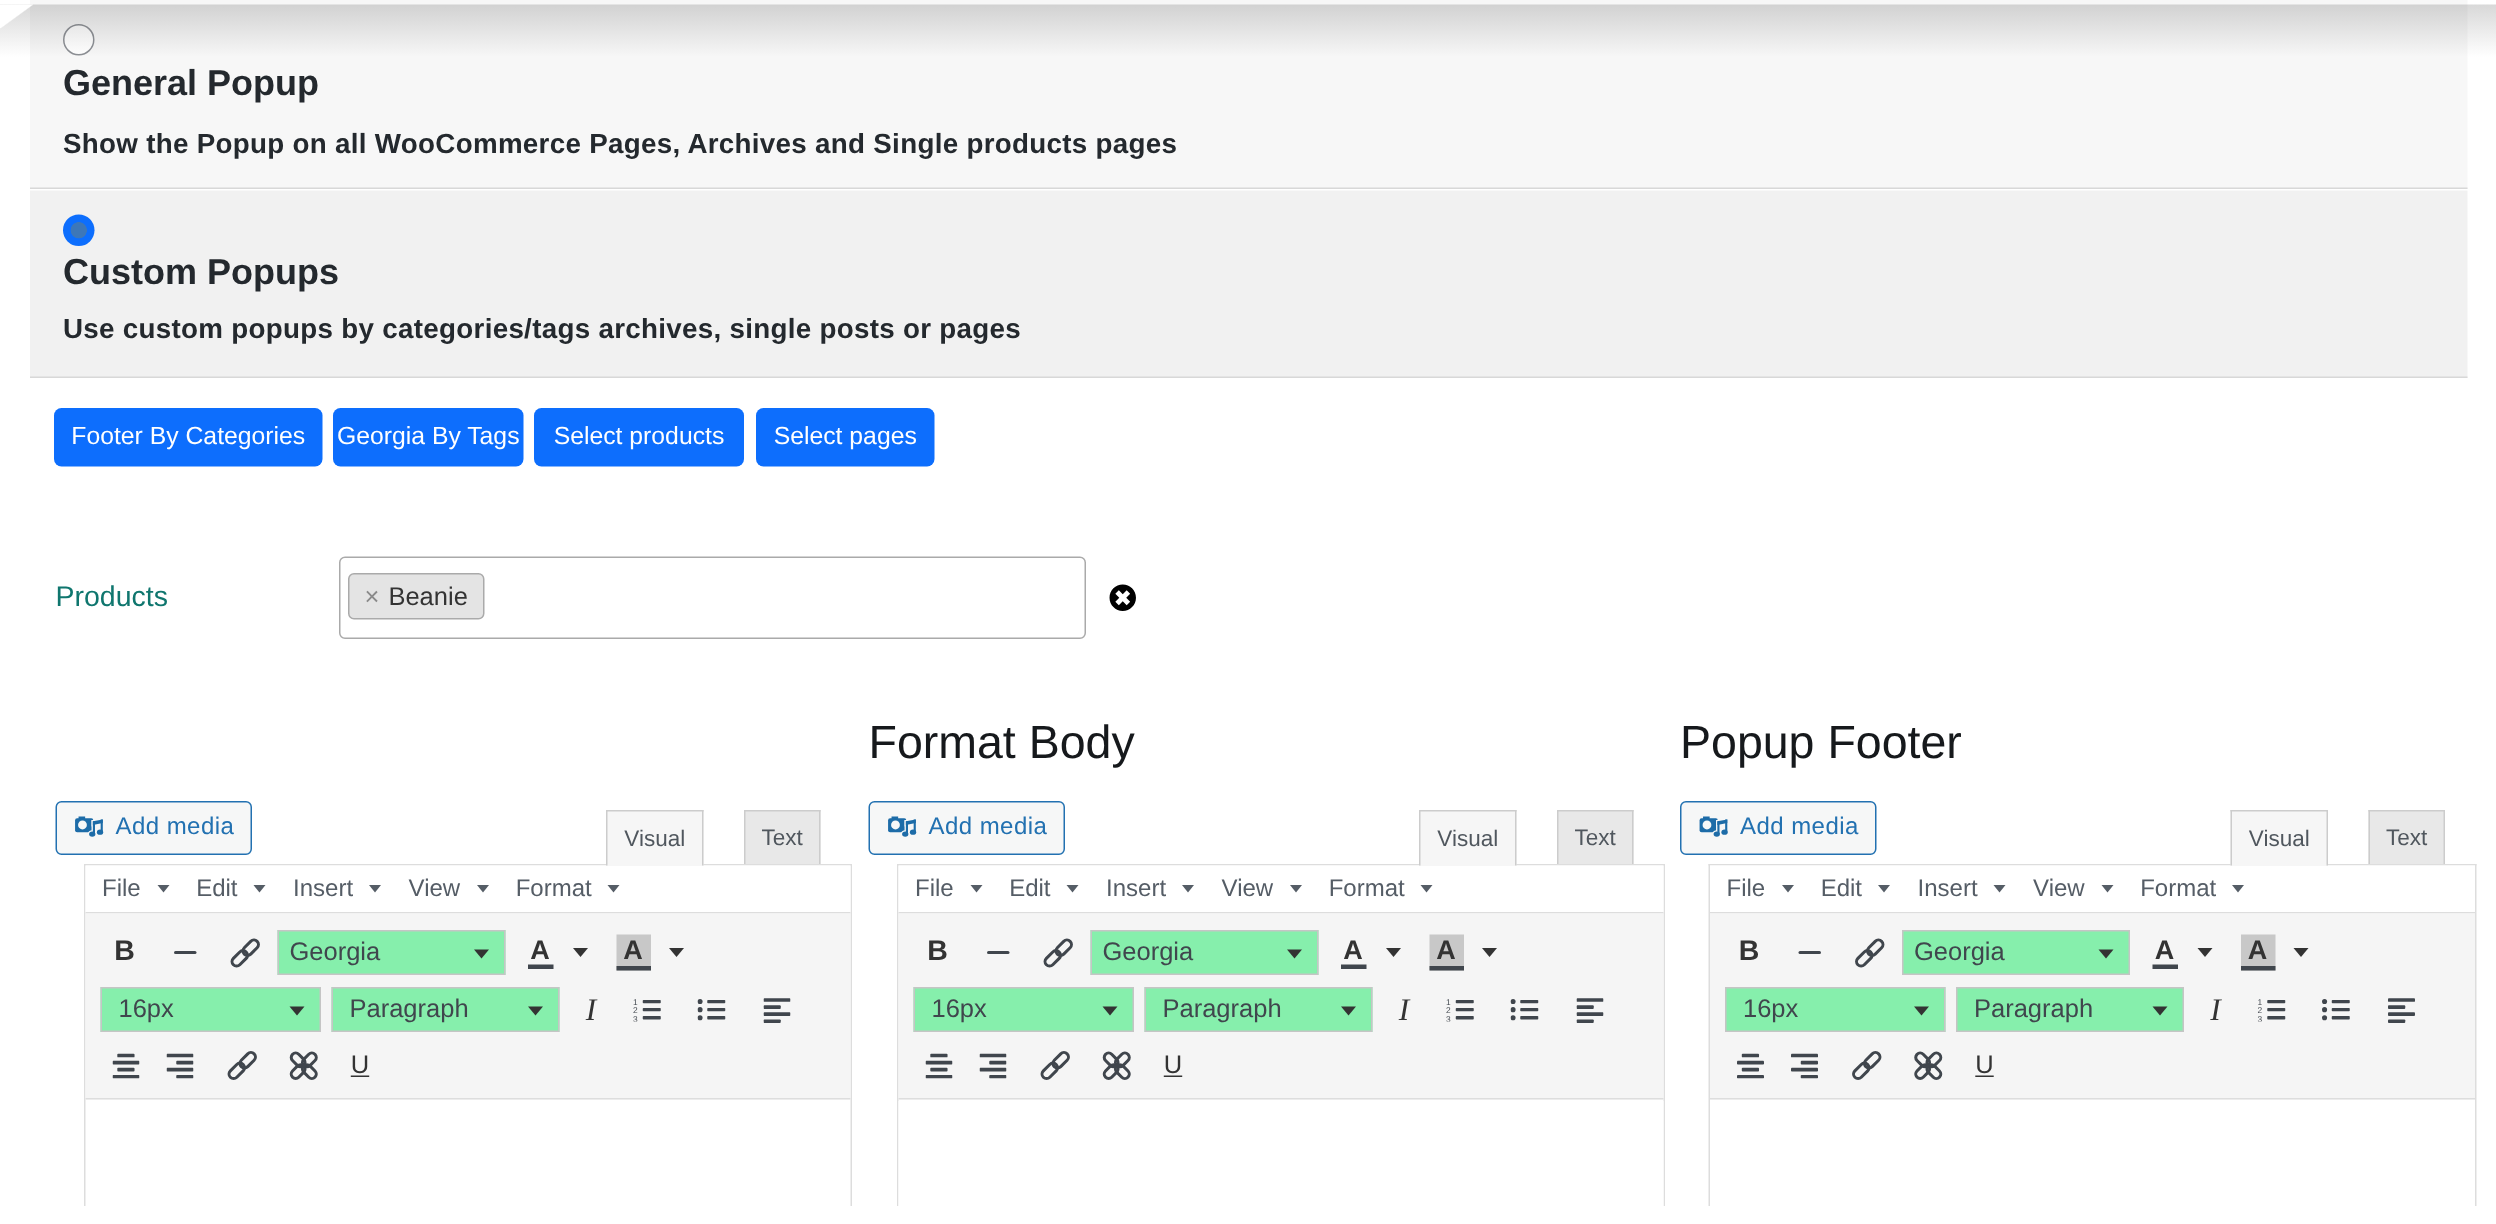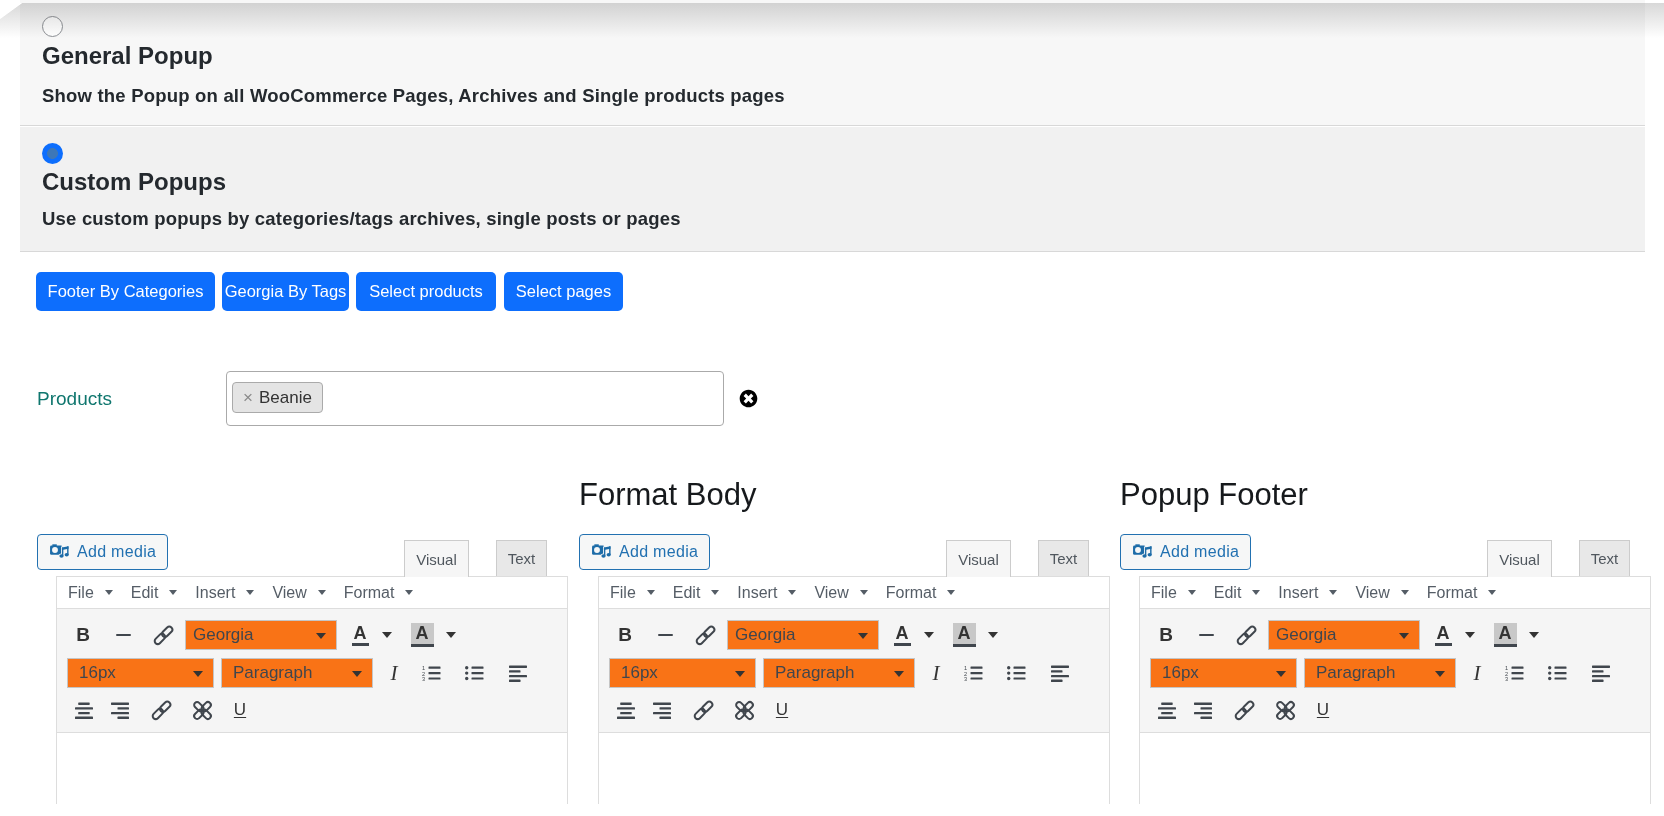--- a/index.html
+++ b/index.html
@@ -28,21 +28,21 @@
 .tab-t { left:460px; width:51px; background:#e8e8e8; border:1px solid #ccc; border-bottom:none; }
 .edframe { position:absolute; left:0; top:576px; width:512px; height:228px; background:#fff; border:1px solid #ddd; border-bottom:none;margin-left:20px; }
 .menubar { position:absolute; left:0; top:0; width:510px; height:32px; background:#fff; border-bottom:1px solid #ddd; display:flex; align-items:center; padding-left:11px; }
 .mi { font-size:16px; color:#555d66; margin-right:18px; display:inline-flex; align-items:center; }
 .car { display:inline-block; margin-left:11px; width:0; height:0; border-left:4.5px solid transparent; border-right:4.5px solid transparent; border-top:5px solid #555d66; }
 .toolbar { position:absolute; left:0; top:32px; width:510px; height:124px; background:#f5f5f5; border-bottom:1px solid #ddd; padding-top:7px; }
 .trow { position:relative; width:100%; }
 .tbtn { position:absolute; top:50%; transform:translateY(-50%); height:30px; display:inline-flex; align-items:center; justify-content:center; color:#333; }
 .glyph { font-size:18px; }
 .dash { display:inline-block; width:15px; height:2.6px; background:#40464d; border-radius:1px; }
-.sel { position:absolute; top:50%; transform:translateY(-50%); height:30px; background:#f97316; border:1px solid #c5c5c5; display:inline-flex; align-items:center; }
+.sel { position:absolute; top:50%; transform:translateY(-50%); height:30px; background:#86efac; border:1px solid #c5c5c5; display:inline-flex; align-items:center; }
 .selt { font-size:17px; color:#40464d; margin-left:11px; }
 .scar { position:absolute; right:10px; top:12px; width:0; height:0; border-left:5px solid transparent; border-right:5px solid transparent; border-top:6px solid #333; }
 .fca { font-size:18px; font-weight:700; color:#333; border-bottom:3.5px solid #40464d; line-height:1; padding:0 2px 1px; }
 .fca.hl { background:#c8c8c8; padding:1px 5px 2px; }
 .caretbtn { position:absolute; top:50%; transform:translateY(-50%); width:0; height:0; border-left:5px solid transparent; border-right:5px solid transparent; border-top:6px solid #333; }
 .content { position:absolute; left:0; top:157px; width:510px; height:83px; background:#fff; font-family:"Liberation Serif",serif; font-size:22px; color:#1a1a1a; padding:25px 0 0 14px; }
 </style></head>
 <body>
 <div class="grad"></div>
 <div class="wedge"></div>

